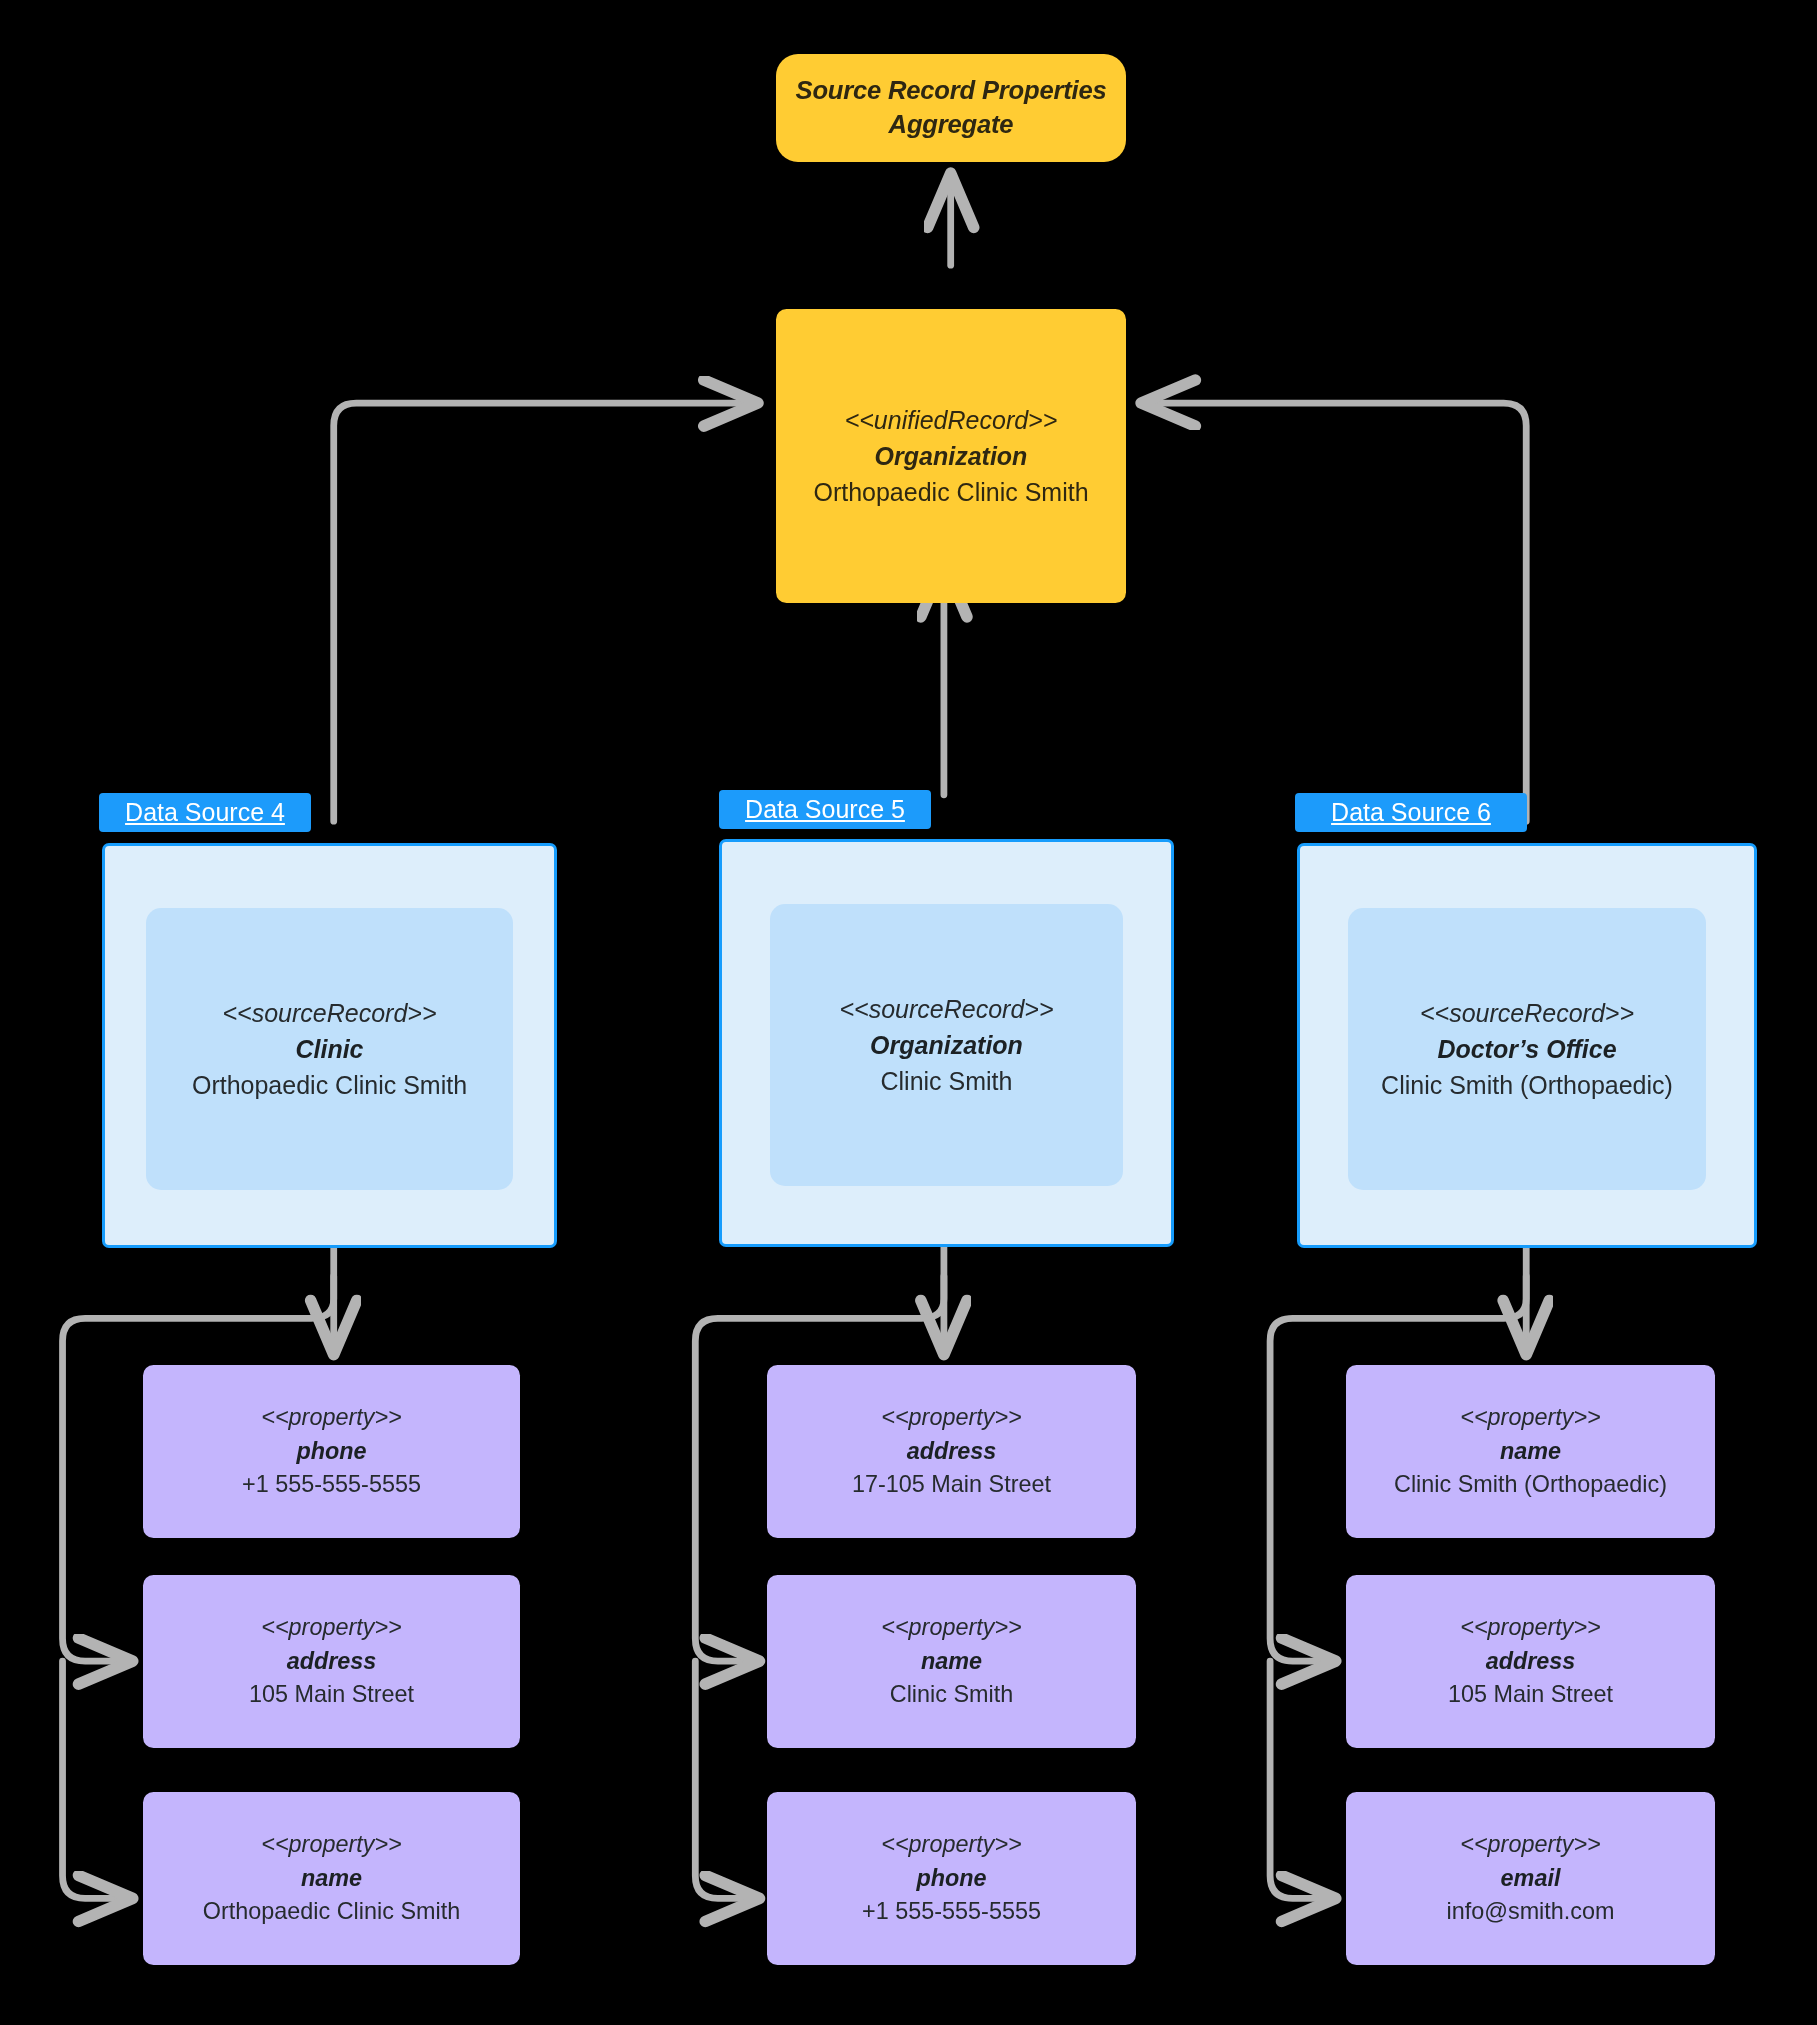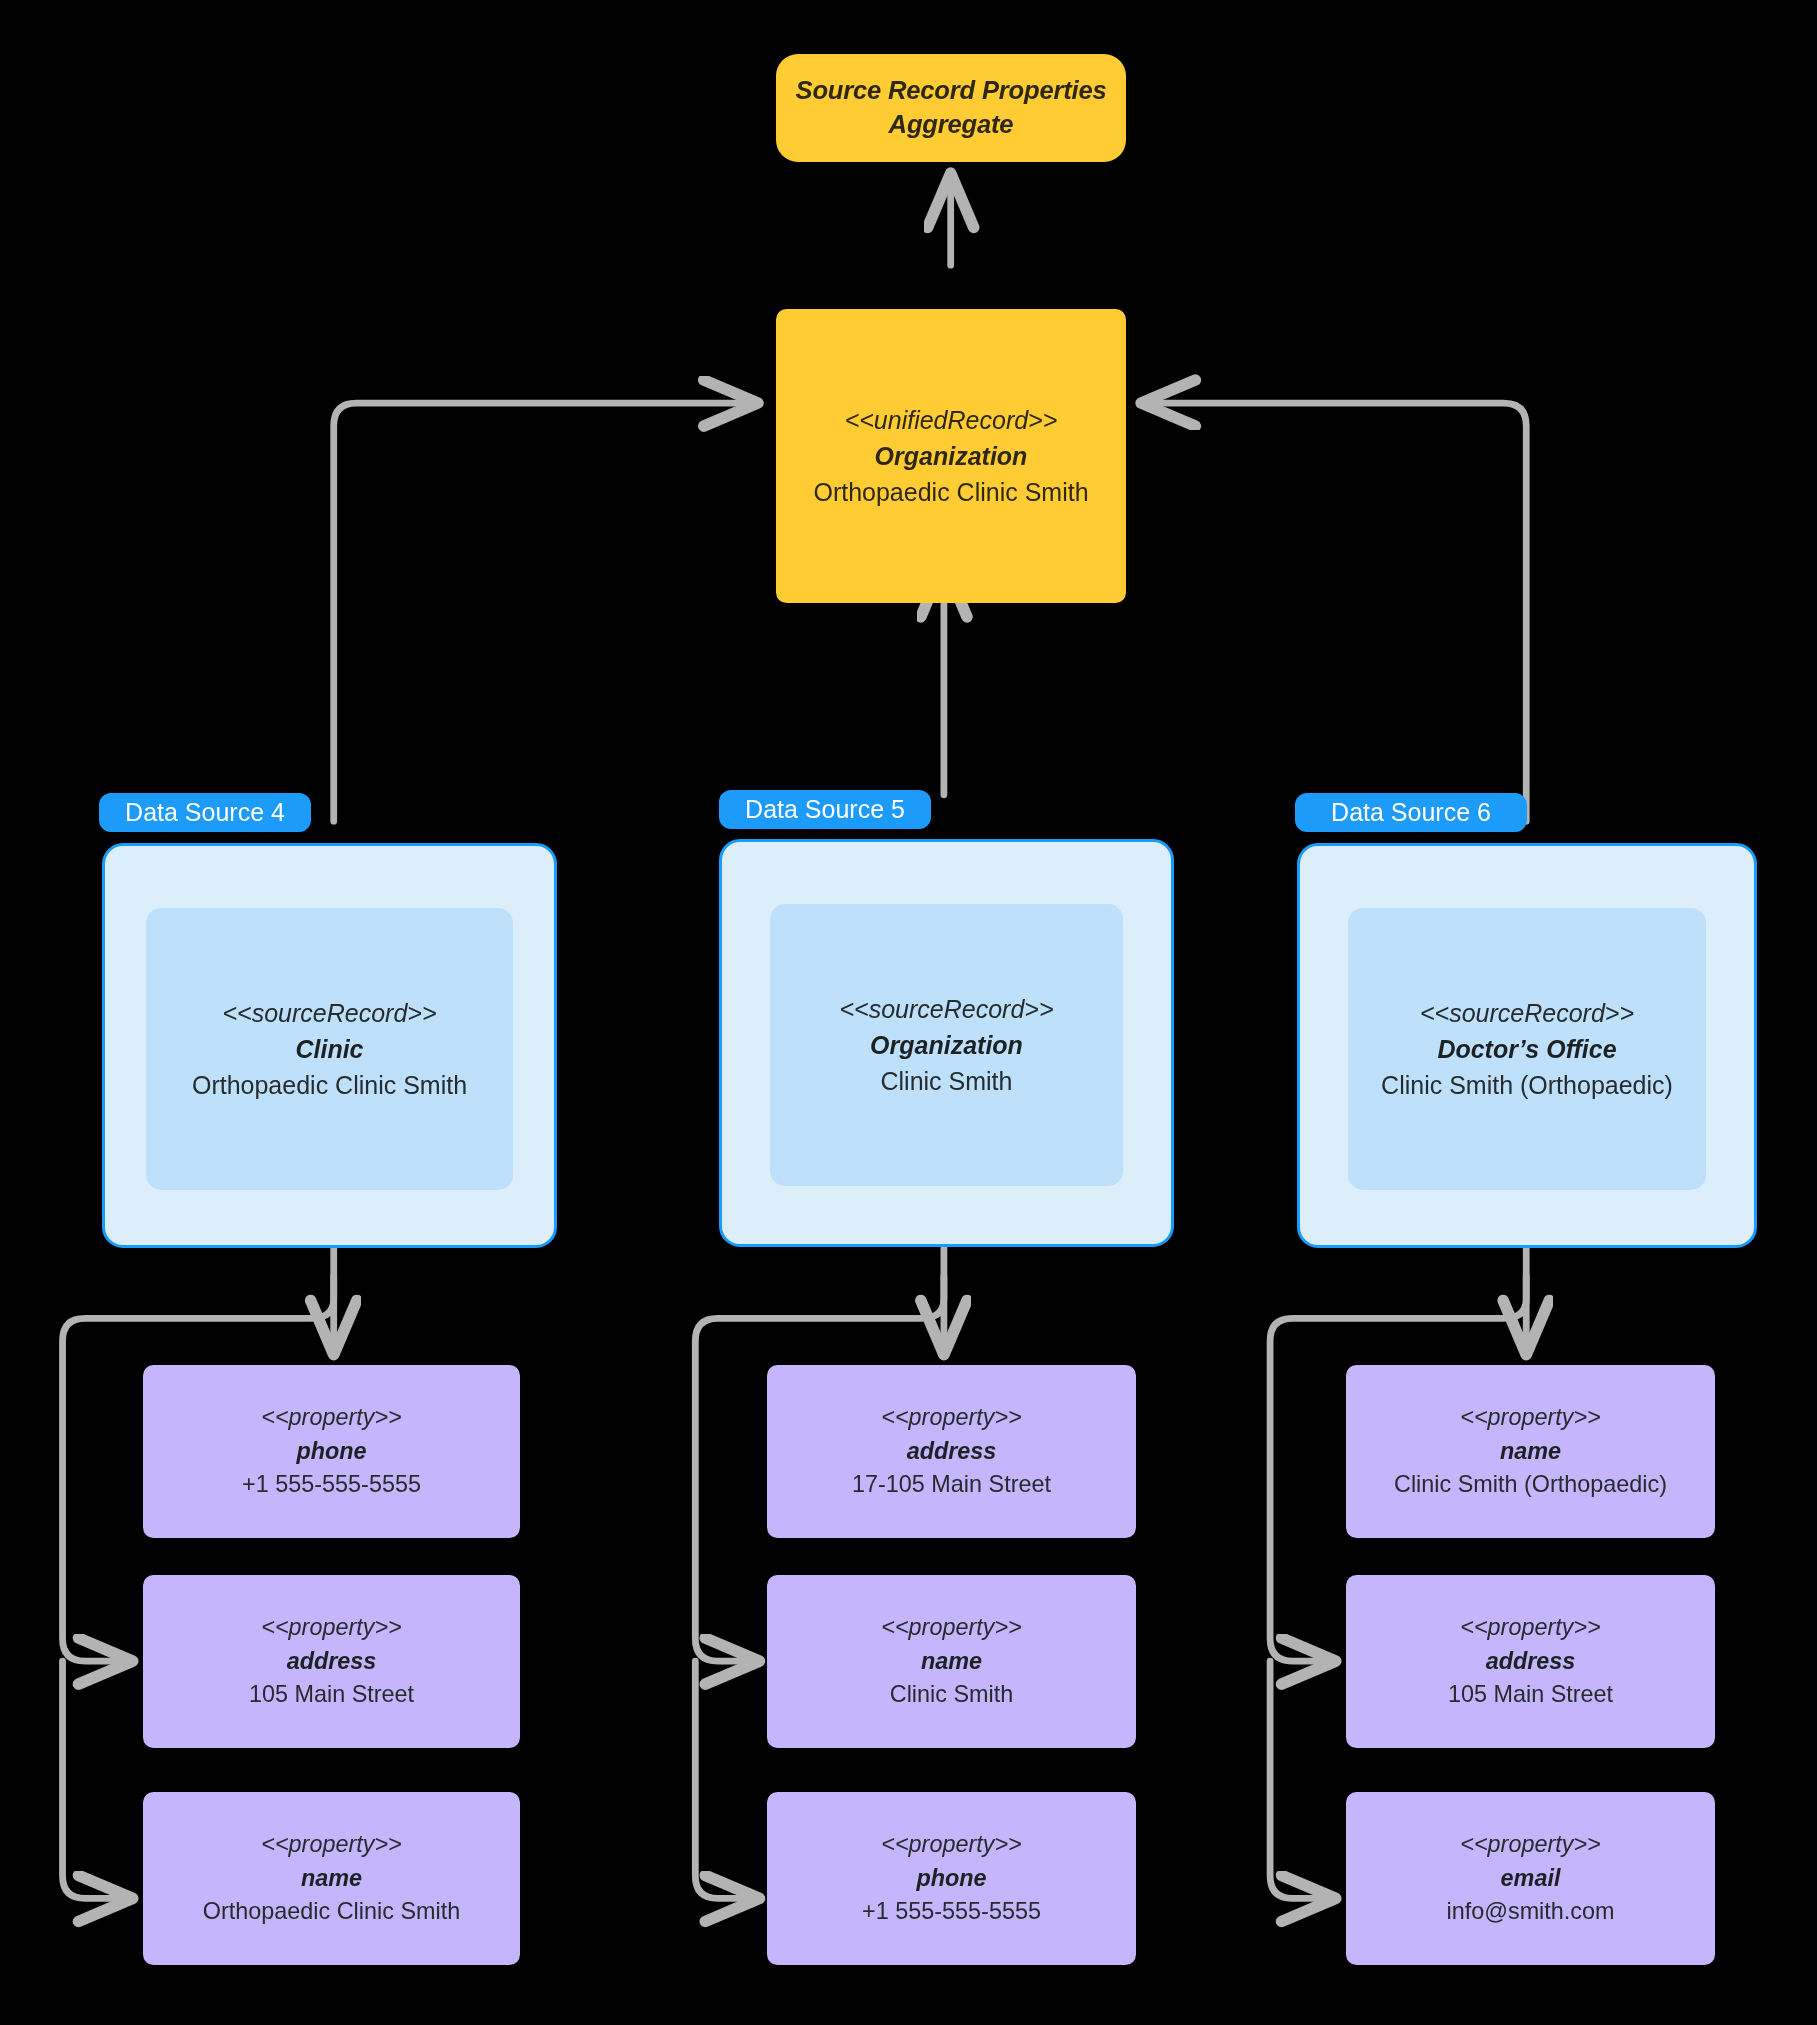--- a/index.html
+++ b/index.html
@@ -9,25 +9,25 @@
 
   .box{position:absolute;box-sizing:border-box;display:flex;flex-direction:column;
        align-items:center;justify-content:center;text-align:center;}
 
   
   .agg{background:#FFCC33;border-radius:22px;color:#2E2712;font-weight:bold;
        font-style:italic;font-size:25.6px;line-height:1.32;letter-spacing:-0.2px;}
   .unified{background:#FFCC33;border-radius:10.5px;color:#2E2712;margin-top:48px;}
 
   
-  .ds-card{background:#DDEEFB;border:3.8px solid #169CFC;border-radius:21px;padding-left:7px;}
+  .ds-card{background:#DDEEFB;border:3.8px solid #169CFC;border-radius:7px;padding-left:7px;}
   .ds-inner{position:absolute;background:#BFE0FB;border-radius:15px;}
-  .ds-tag{position:absolute;background:#1C9BFB;color:#fff;border-radius:12px;
+  .ds-tag{position:absolute;background:#1C9BFB;color:#fff;border-radius:4px;
           font-size:25px;line-height:1;display:flex;align-items:center;
-          justify-content:center;padding:0 10.5px;box-sizing:border-box;}
+          justify-content:center;padding:0 10.5px;box-sizing:border-box;text-decoration:underline;}
 
   
   .prop{background:#c4b5fd;border-radius:10.5px;}
 
   
   .stereo{font-style:italic;font-size:23.4px;color:#262B2E;line-height:1.45;}
   .nm{font-style:italic;font-weight:bold;font-size:23.4px;color:#1C2124;line-height:1.45;}
   .val{font-size:23.4px;color:#262B2E;line-height:1.45;}
   .unified .stereo{font-size:25px;color:#2E2712;}
   .unified .nm{font-size:25px;color:#2E2712;}

